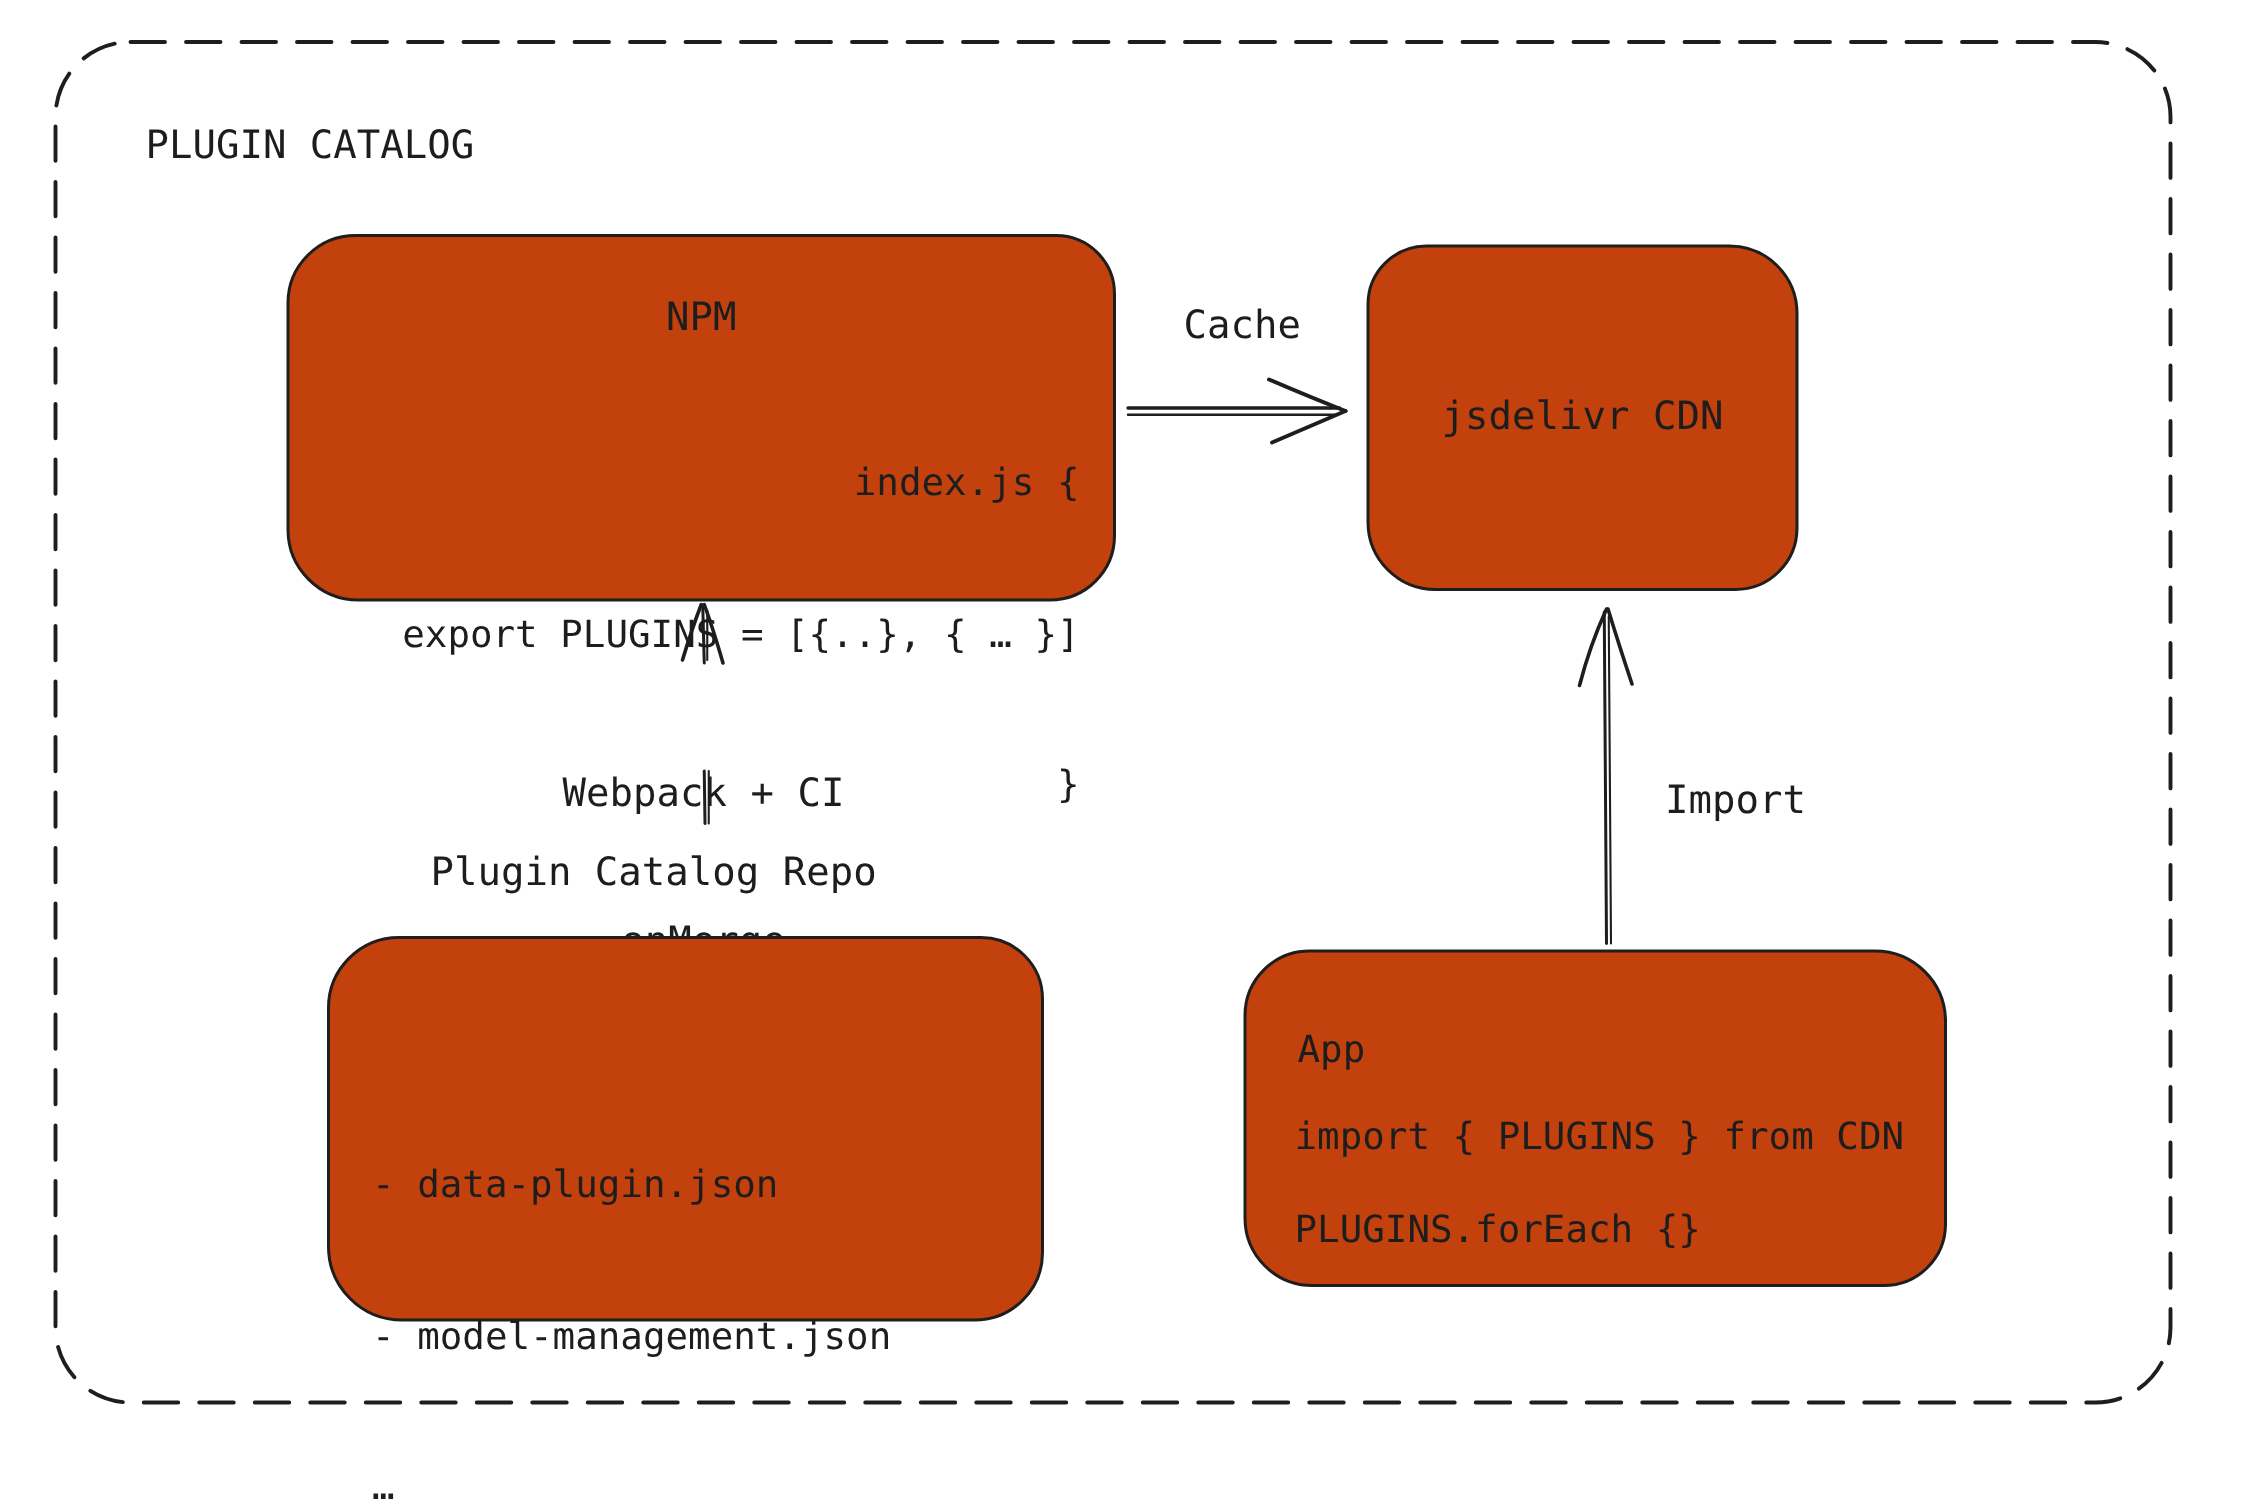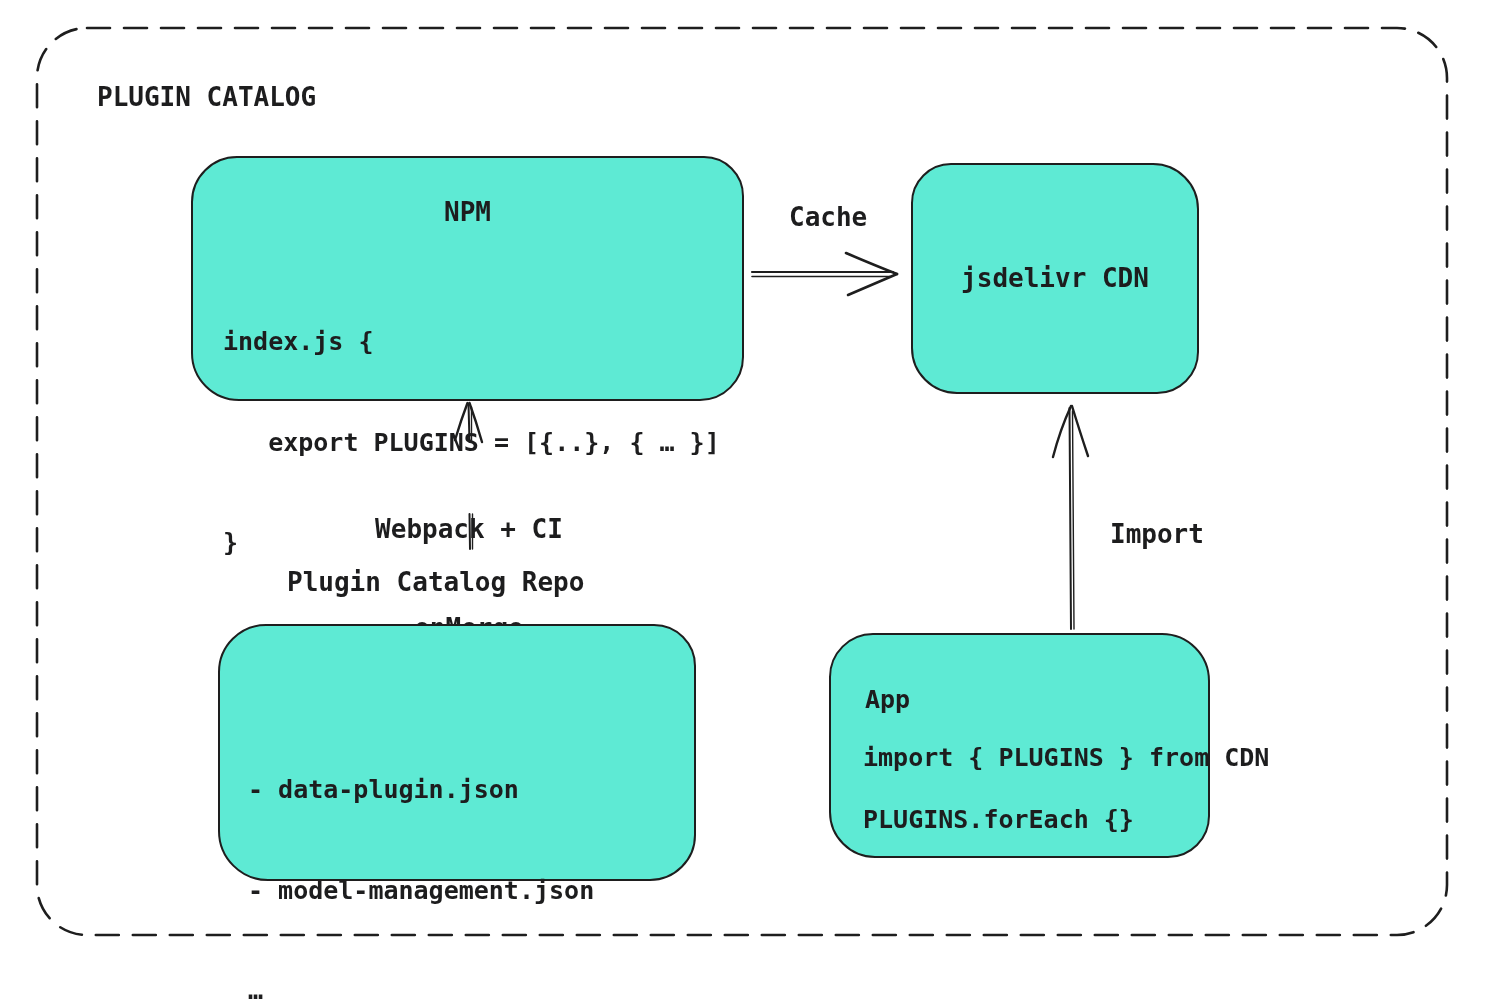--- a/index.html
+++ b/index.html
@@ -4,48 +4,48 @@
 <style>
   * { margin: 0; padding: 0; box-sizing: border-box; }
   html, body { background: #ffffff; }
   .canvas {
     position: relative;
     width: 1506px;
     height: 1002px;
     background: #ffffff;
     font-family: "DejaVu Sans Mono", "Liberation Mono", monospace;
     color: #1d1d1e;
-    font-weight: 700;
+    font-weight: 400;
     overflow: hidden;
     padding-left: 20px;
   }
   .abs { position: absolute; }
   svg.overlay {
     position: absolute;
     left: 0; top: 0;
     width: 1506px; height: 1002px;
     pointer-events: none;
   }
   .box {
     position: absolute;
     border: 2.4px solid #1e1e1e;
-    background: #5eead4;
+    background: #c2410c;
   }
   .label { font-size: 26px; line-height: 33px; white-space: pre; }
   .code  { font-size: 25px; line-height: 33.5px; white-space: pre; }
   .center-text { text-align: center; }
   .flex-center { display: flex; align-items: center; justify-content: center; }
 
   #npm-box  { left: 191px; top: 156px; width: 553px; height: 245px;
               border-radius: 46px 40px 44px 48px; }
   #cdn-box  { left: 911px; top: 163px; width: 288px; height: 231px;
               border-radius: 40px 46px 42px 46px; }
   #repo-box { left: 218px; top: 624px; width: 478px; height: 257px;
               border-radius: 48px 42px 46px 50px; }
-  #app-box  { left: 829px; top: 633px; width: 381px; height: 225px;
+  #app-box  { left: 829px; top: 633px; width: 469px; height: 225px;
               border-radius: 44px 48px 42px 46px; }
 </style>
 </head>
 <body>
 
 <div class="canvas">
 
   <svg class="overlay" viewBox="0 0 1506 1002" fill="none" stroke="#1e1e1e" stroke-linecap="round" stroke-linejoin="round">
 
     <rect x="37" y="28" width="1410" height="907" rx="50" stroke-width="2.6" stroke-dasharray="23 14"></rect>
@@ -71,21 +71,21 @@
       <path d="M1074,629 L1072.5,411" stroke-width="1.4"></path>
       <path d="M1053,457 Q1060,430 1071,406" stroke-width="2.4"></path>
       <path d="M1088,456 Q1079,429 1072,406" stroke-width="2.4"></path>
     </g>
   </svg>
 
   <div class="abs label" style="left:97px; top:81px;">PLUGIN CATALOG</div>
 
   <div class="box" id="npm-box">
     <div class="abs label center-text" style="left:0; top:38px; width:100%;">NPM</div>
-    <div class="abs code" style="left:30px; top:100px;">
+    <div class="abs code" style="left:30px; top:80px;text-align:right;">
       <div>index.js {</div>
       <div>   export PLUGINS = [{..}, { … }]</div>
       <div>}</div>
     </div>
   </div>
 
   <div class="abs label" style="left:789px; top:201px;text-align:right;">Cache</div>
 
   <div class="box flex-center" id="cdn-box">
     <div class="label">jsdelivr CDN</div>

